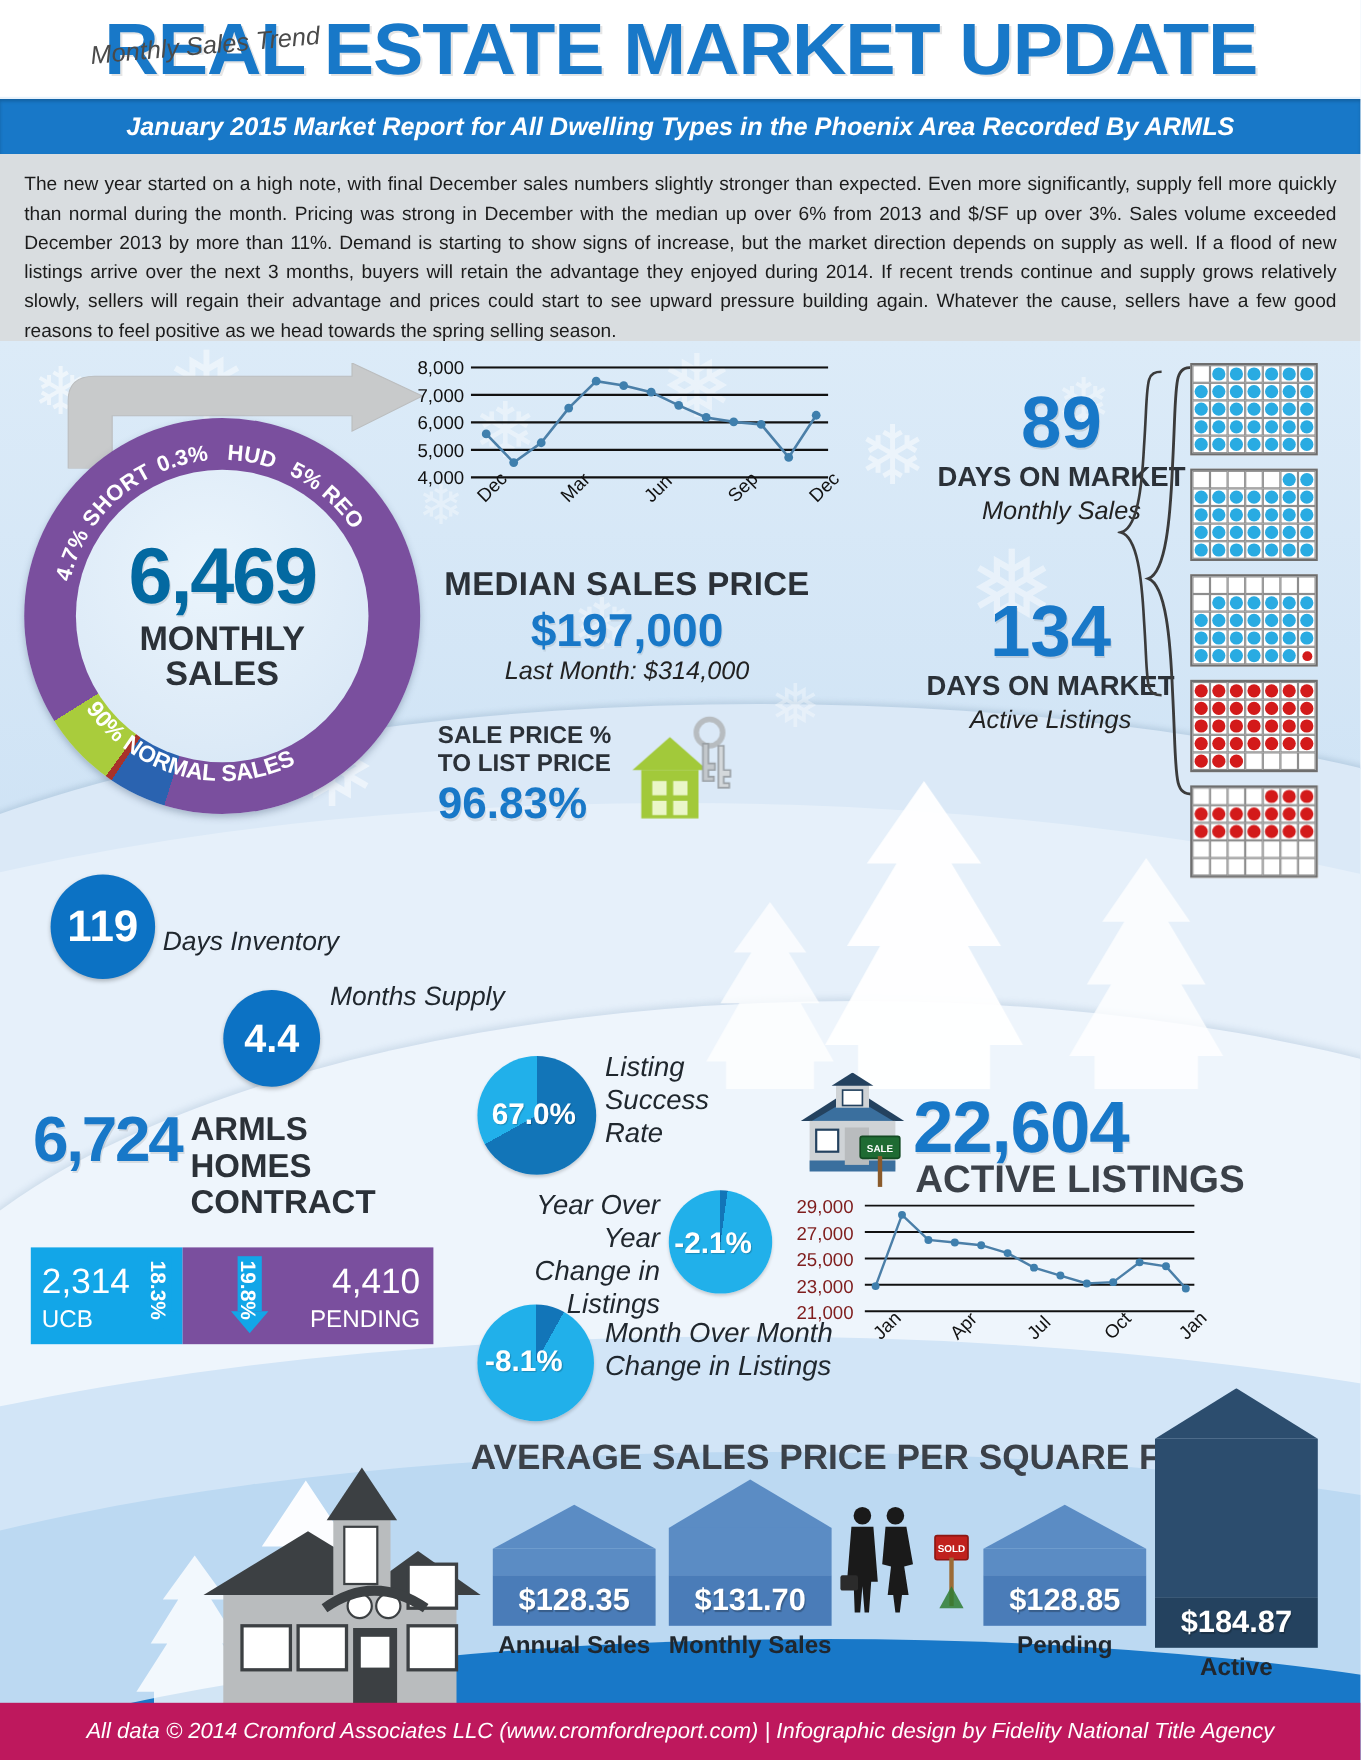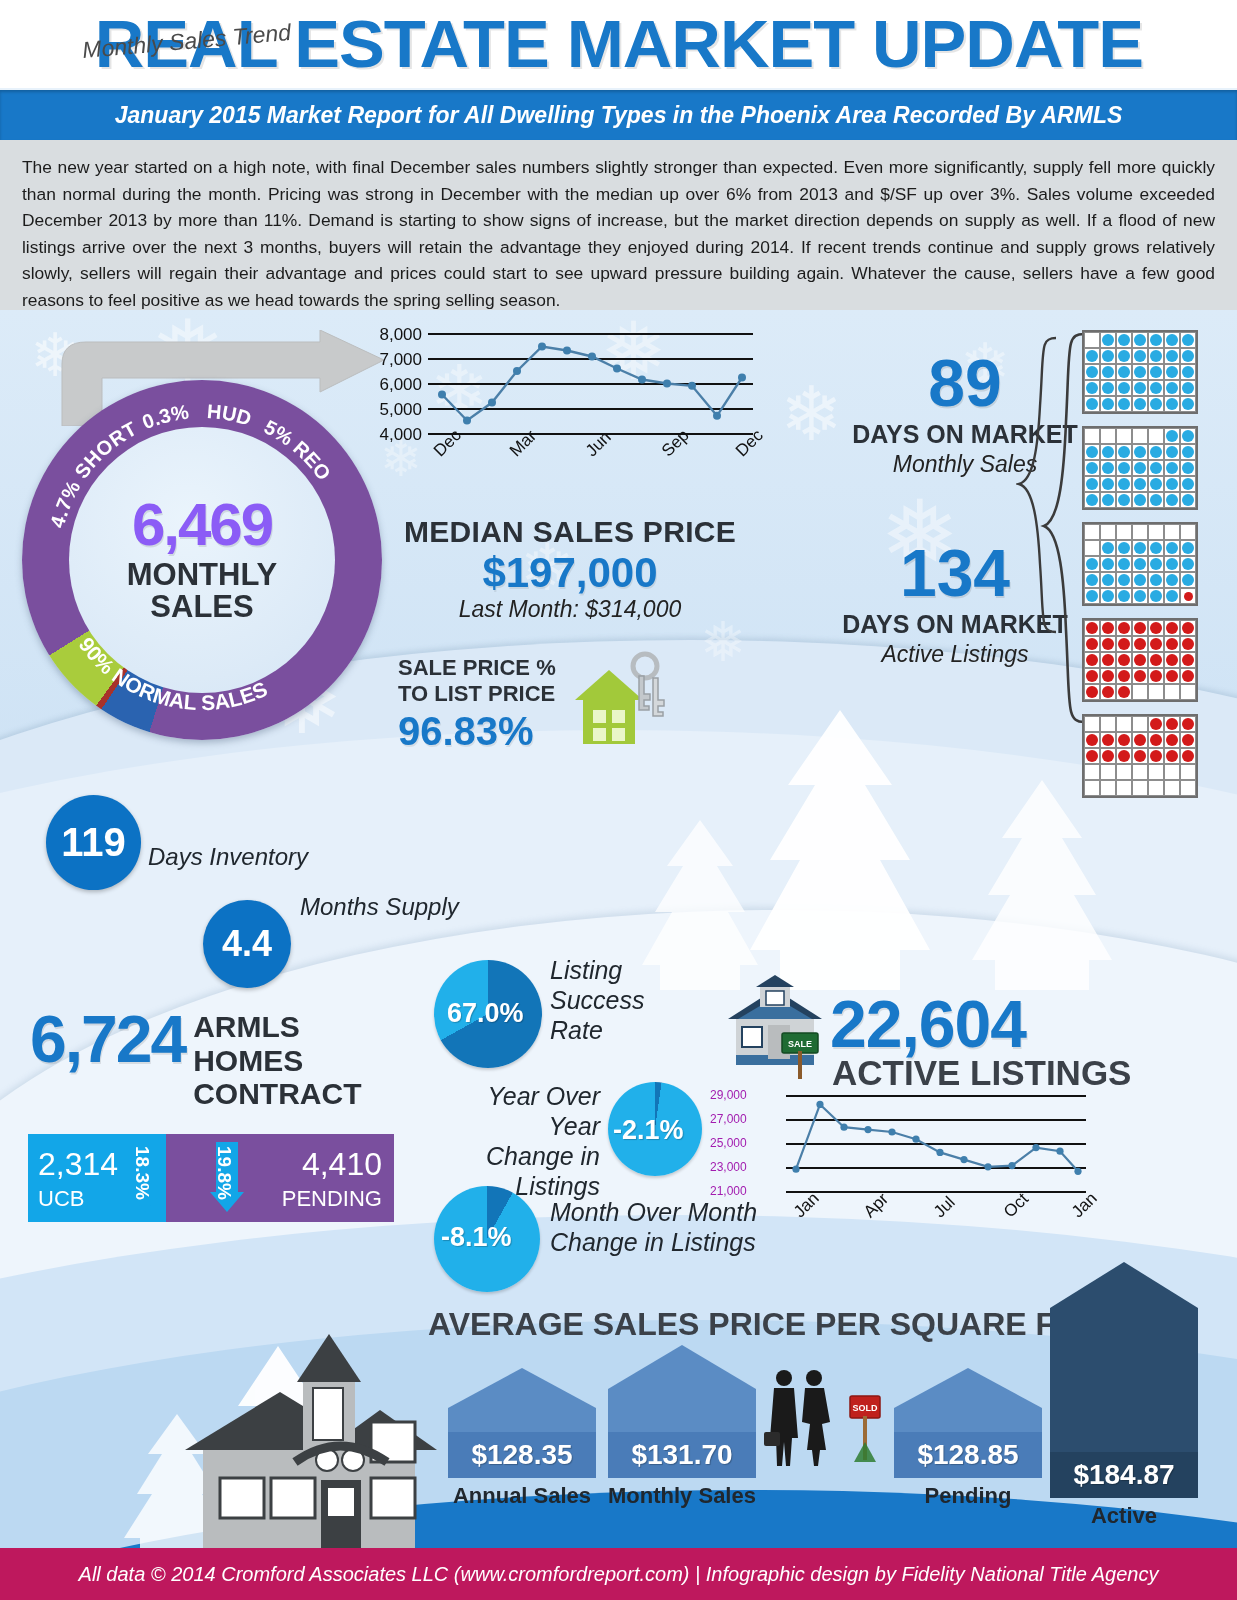--- a/index.html
+++ b/index.html
@@ -43,21 +43,21 @@
         #7a4f9e 0deg 17deg,
         #2a63b0 17deg 34deg,
         #a8322a 34deg 36deg,
         #a9cc3c 36deg 58deg,
         #7a4f9e 58deg 360deg);
      box-shadow:0 3px 7px rgba(60,80,110,.35);}
   .donut-hole{position:absolute;left:47px;top:47px;width:266px;height:266px;border-radius:50%;
      background:radial-gradient(circle at 45% 35%,#eaf4fc 0%,#dceaf7 70%,#d3e5f5 100%);}
   .donut-center{position:absolute;left:47px;top:47px;width:266px;height:266px;
      display:flex;flex-direction:column;align-items:center;justify-content:center;}
-  .donut-num{font-size:60px;font-weight:bold;color:#8b5cf6;line-height:.96;letter-spacing:-2px;
+  .donut-num{font-size:72px;font-weight:bold;color:#0369a1;line-height:.96;letter-spacing:-2px;
      text-shadow:1px 2px 0 rgba(0,0,0,.10);}
   .donut-lab{font-size:31px;font-weight:bold;color:#2b3138;line-height:1.05;text-align:center;margin-top:5px;}
 
   .arc-text{position:absolute;left:0;top:0;width:360px;height:360px;pointer-events:none;}
   .arc-text text{fill:#ffffff;font-family:"Liberation Sans",sans-serif;font-weight:bold;}
 
   
   .arrow-banner{position:absolute;left:58px;top:330px;width:330px;height:96px;}
   .ab-label{position:absolute;left:82px;top:28px;font-size:23px;font-style:italic;color:#4a4a4a;
      transform:rotate(-5deg);white-space:nowrap;}
@@ -89,21 +89,21 @@
   .cal-dot{position:absolute;left:1px;top:1px;width:12px;height:12px;border-radius:50%;}
 
   
   .bcirc{position:absolute;border-radius:50%;background:#0c72c4;display:flex;align-items:center;justify-content:center;
      color:#fff;font-weight:bold;box-shadow:0 2px 4px rgba(0,0,0,.25);}
   .bcirc-lab{position:absolute;font-size:24px;font-style:italic;color:#20272e;}
 
   
   .uc{position:absolute;left:30px;top:1008px;width:400px;}
   .uc-row{display:flex;align-items:flex-start;}
-  .uc-num{font-size:66px;font-weight:bold;color:#1878c8;line-height:.95;letter-spacing:-2px;text-shadow:1px 2px 0 rgba(0,0,0,.10);}
+  .uc-num{font-size:58px;font-weight:bold;color:#1878c8;line-height:.95;letter-spacing:-2px;text-shadow:1px 2px 0 rgba(0,0,0,.10);}
   .uc-txt{font-size:30px;font-weight:bold;color:#2b3138;line-height:1.12;margin-left:8px;margin-top:2px;}
   .ucbar{position:absolute;left:28px;top:1134px;width:366px;height:88px;display:flex;}
   .ucbar .left{width:138px;background:#12a6e8;position:relative;}
   .ucbar .right{flex:1;background:#7a4f9e;position:relative;}
   .ucbar .big{position:absolute;font-size:32px;color:#ffffff;}
   .ucbar .sm{position:absolute;font-size:22px;color:#ffffff;}
   .arrw{position:absolute;top:8px;width:34px;}
   .arrw .stem{width:22px;height:50px;background:#12a6e8;margin:0 auto;}
   .arrw .head{width:0;height:0;border-left:17px solid transparent;border-right:17px solid transparent;border-top:20px solid #12a6e8;}
   .arrw .pct{position:absolute;left:3px;top:4px;font-size:19px;color:#ffffff;font-weight:bold;
@@ -113,21 +113,21 @@
   .pie{position:absolute;border-radius:50%;box-shadow:0 2px 3px rgba(0,0,0,.18);}
   .pie-lab{position:absolute;color:#ffffff;font-weight:bold;font-size:27px;
      text-shadow:1px 1px 1px rgba(0,0,0,.22);white-space:nowrap;}
   .pie-txt{position:absolute;font-size:25px;font-style:italic;color:#20272e;line-height:1.2;}
 
   
   .al-num{position:absolute;left:830px;top:986px;font-size:66px;font-weight:bold;color:#1878c8;
      letter-spacing:-1px;text-shadow:1px 2px 0 rgba(0,0,0,.10);}
   .al-lab{position:absolute;left:832px;top:1053px;font-size:35px;font-weight:bold;color:#3b4149;}
   .alchart{position:absolute;left:720px;top:1088px;width:400px;height:175px;}
-  .alchart .ylab{position:absolute;right:0;font-size:12px;color:#a21caf;width:66px;}
+  .alchart .ylab{position:absolute;right:0;font-size:17px;color:#7f1d1d;text-align:right;width:66px;}
   .alchart .xlab{position:absolute;font-size:17px;color:#111;transform:rotate(-45deg);transform-origin:left top;}
 
   
   .psf-title{position:absolute;left:428px;top:1306px;font-size:32px;font-weight:bold;color:#3b4149;}
   .psfitem{position:absolute;width:148px;text-align:center;}
   .psf-roof{width:0;height:0;margin:0 auto;}
   .psf-box{height:46px;display:flex;align-items:center;justify-content:center;
      font-size:28px;font-weight:bold;color:#ffffff;text-shadow:1px 1px 1px rgba(0,0,0,.25);}
   .psf-cap{margin-top:5px;font-size:22px;font-weight:bold;color:#20272e;}
 

